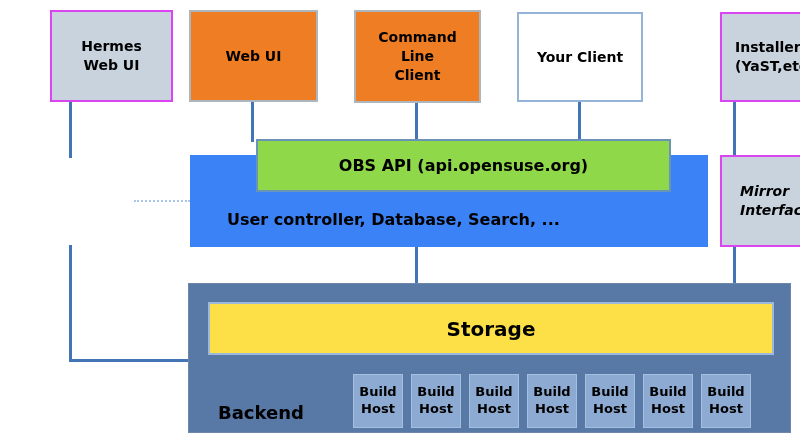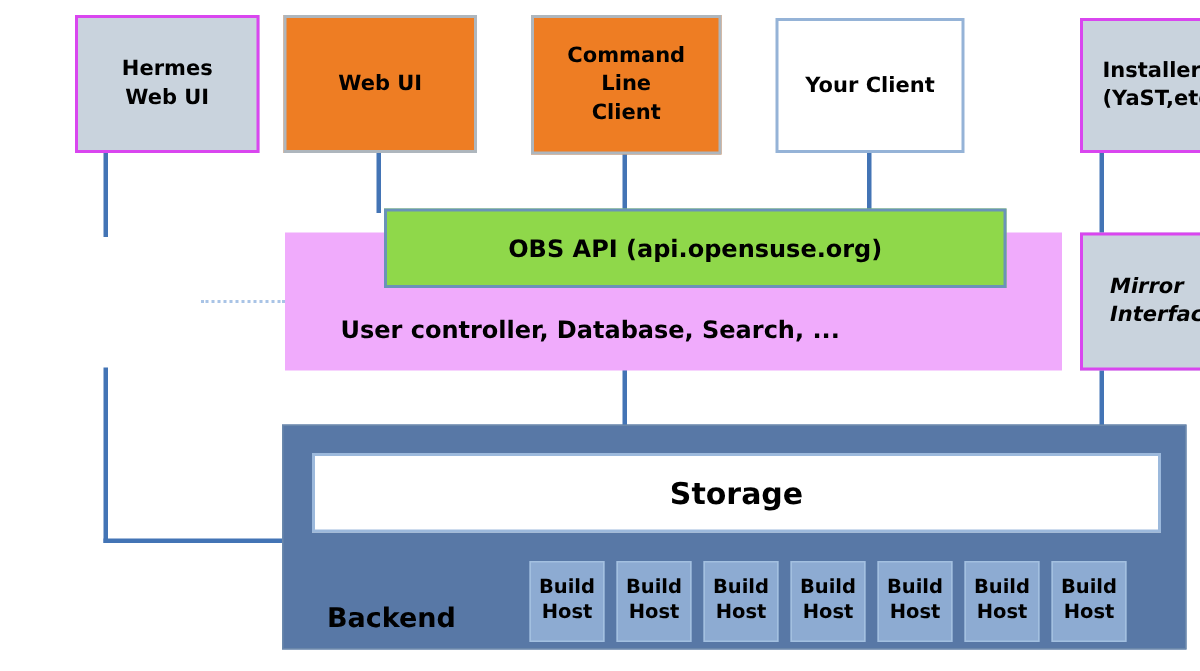--- a/index.html
+++ b/index.html
@@ -42,21 +42,21 @@
   
   .white {
     background: #ffffff;
     border: 2px solid #95b3d7;
   }
   
   .frontend {
     position: absolute;
     left: 190px; top: 155px;
     width: 518px; height: 92px;
-    background: #f0abfc;
+    background: #3b82f6;
   }
   .frontend-label {
     position: absolute;
     left: 37px; top: 37px; height: 55px;
     display: flex; align-items: center;
     font-size: 16px;
   }
   .api {
     position: absolute;
     left: 208px; top: 139px;
@@ -72,21 +72,21 @@
     position: absolute;
     left: 188px; top: 283px;
     width: 603px; height: 150px;
     background: #5878a6;
     border: 1px solid #6b88ab;
   }
   .storage {
     position: absolute;
     left: 19px; top: 18px;
     width: 566px; height: 53px;
-    background: #ffffff;
+    background: #fde047;
     border: 2px solid #9cb9dc;
     display: flex; align-items: center; justify-content: center;
     font-size: 20px;
   }
   .backend-label {
     position: absolute;
     left: 29px; top: 118px;
     font-size: 18px;
   }
   .hosts {

